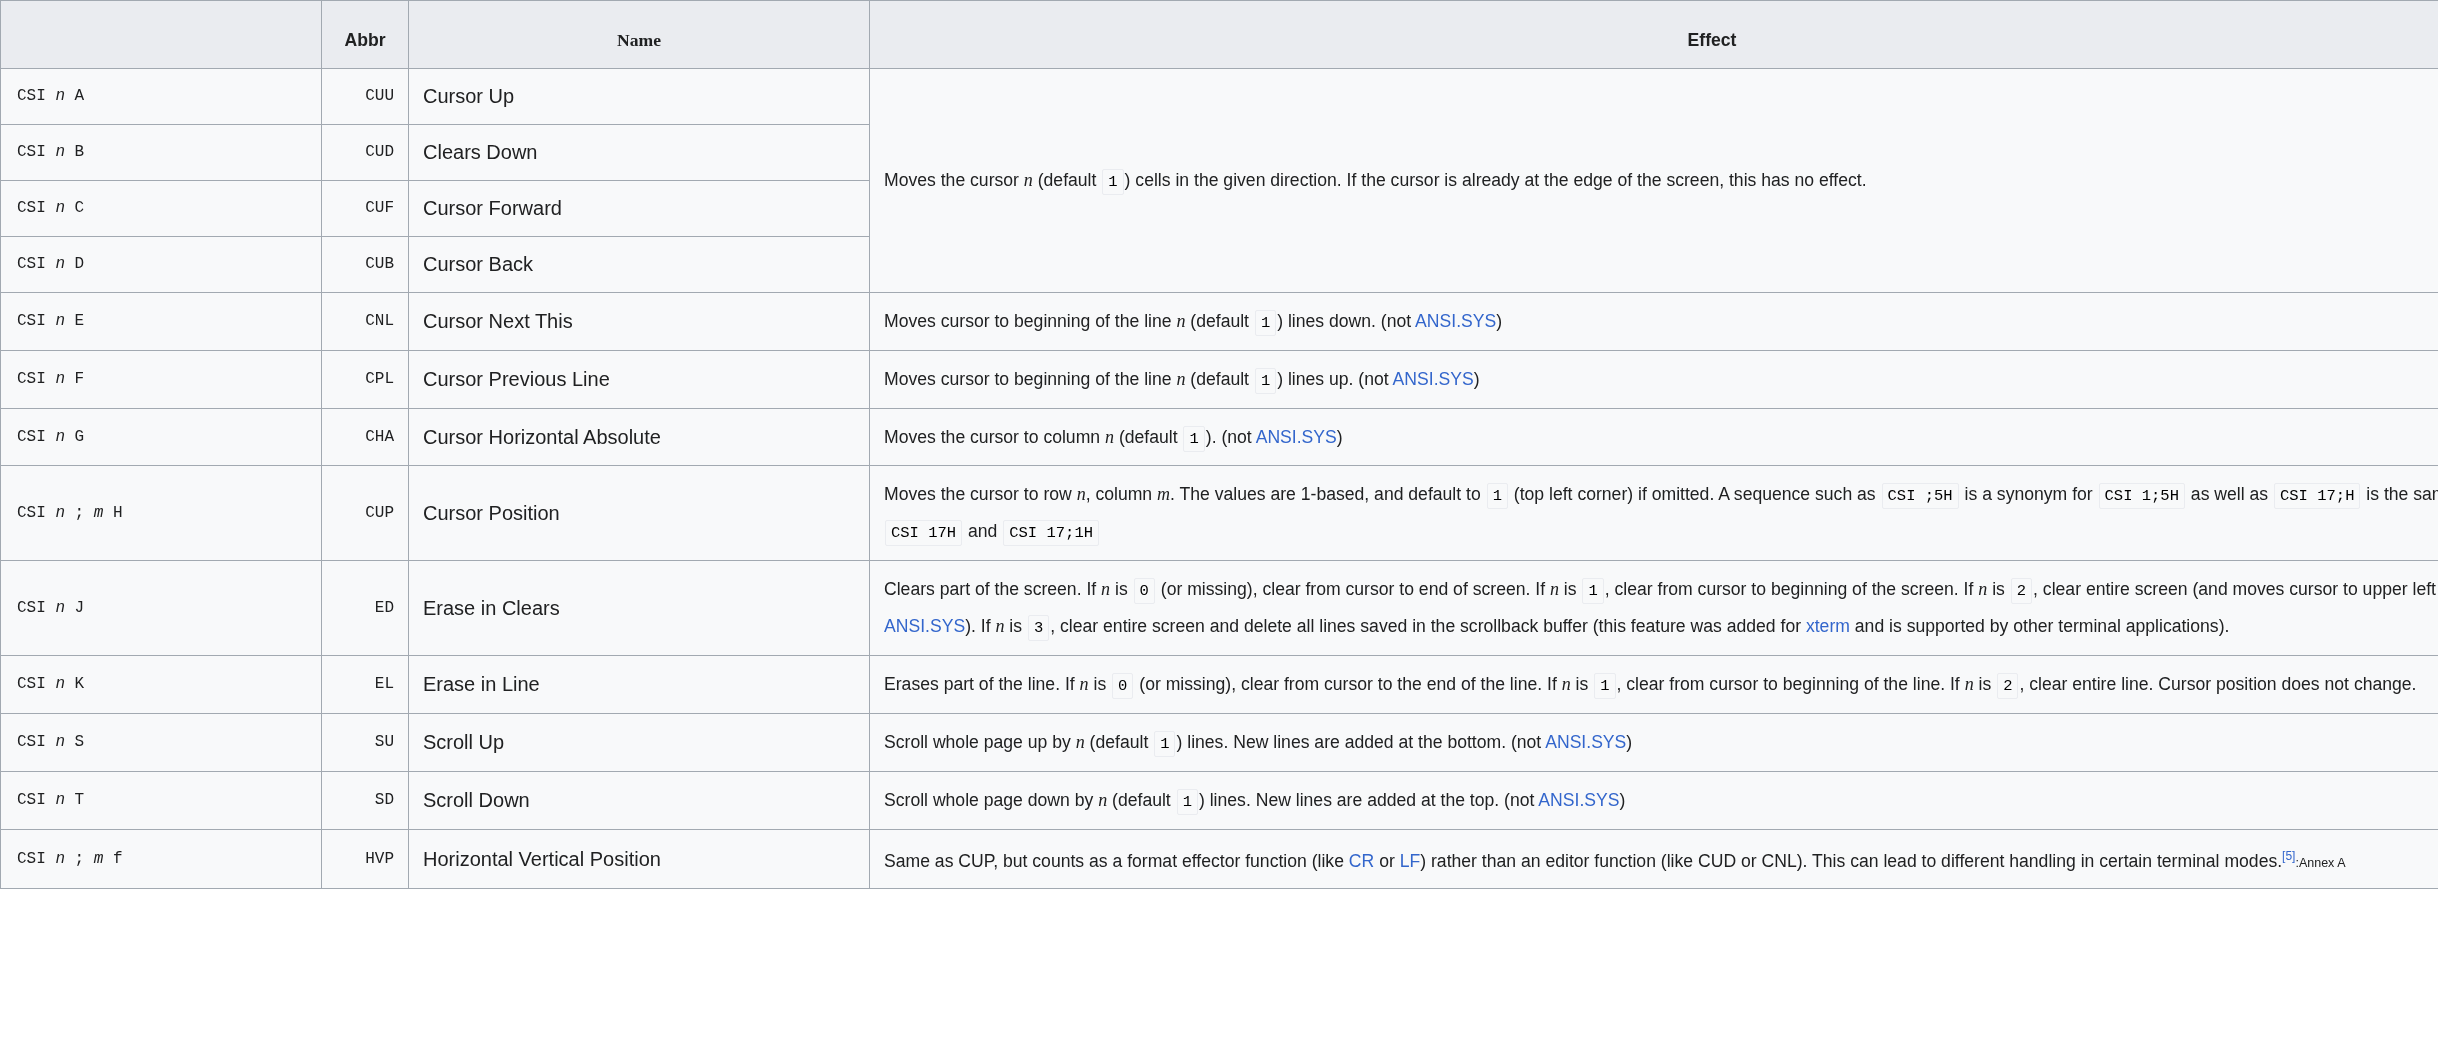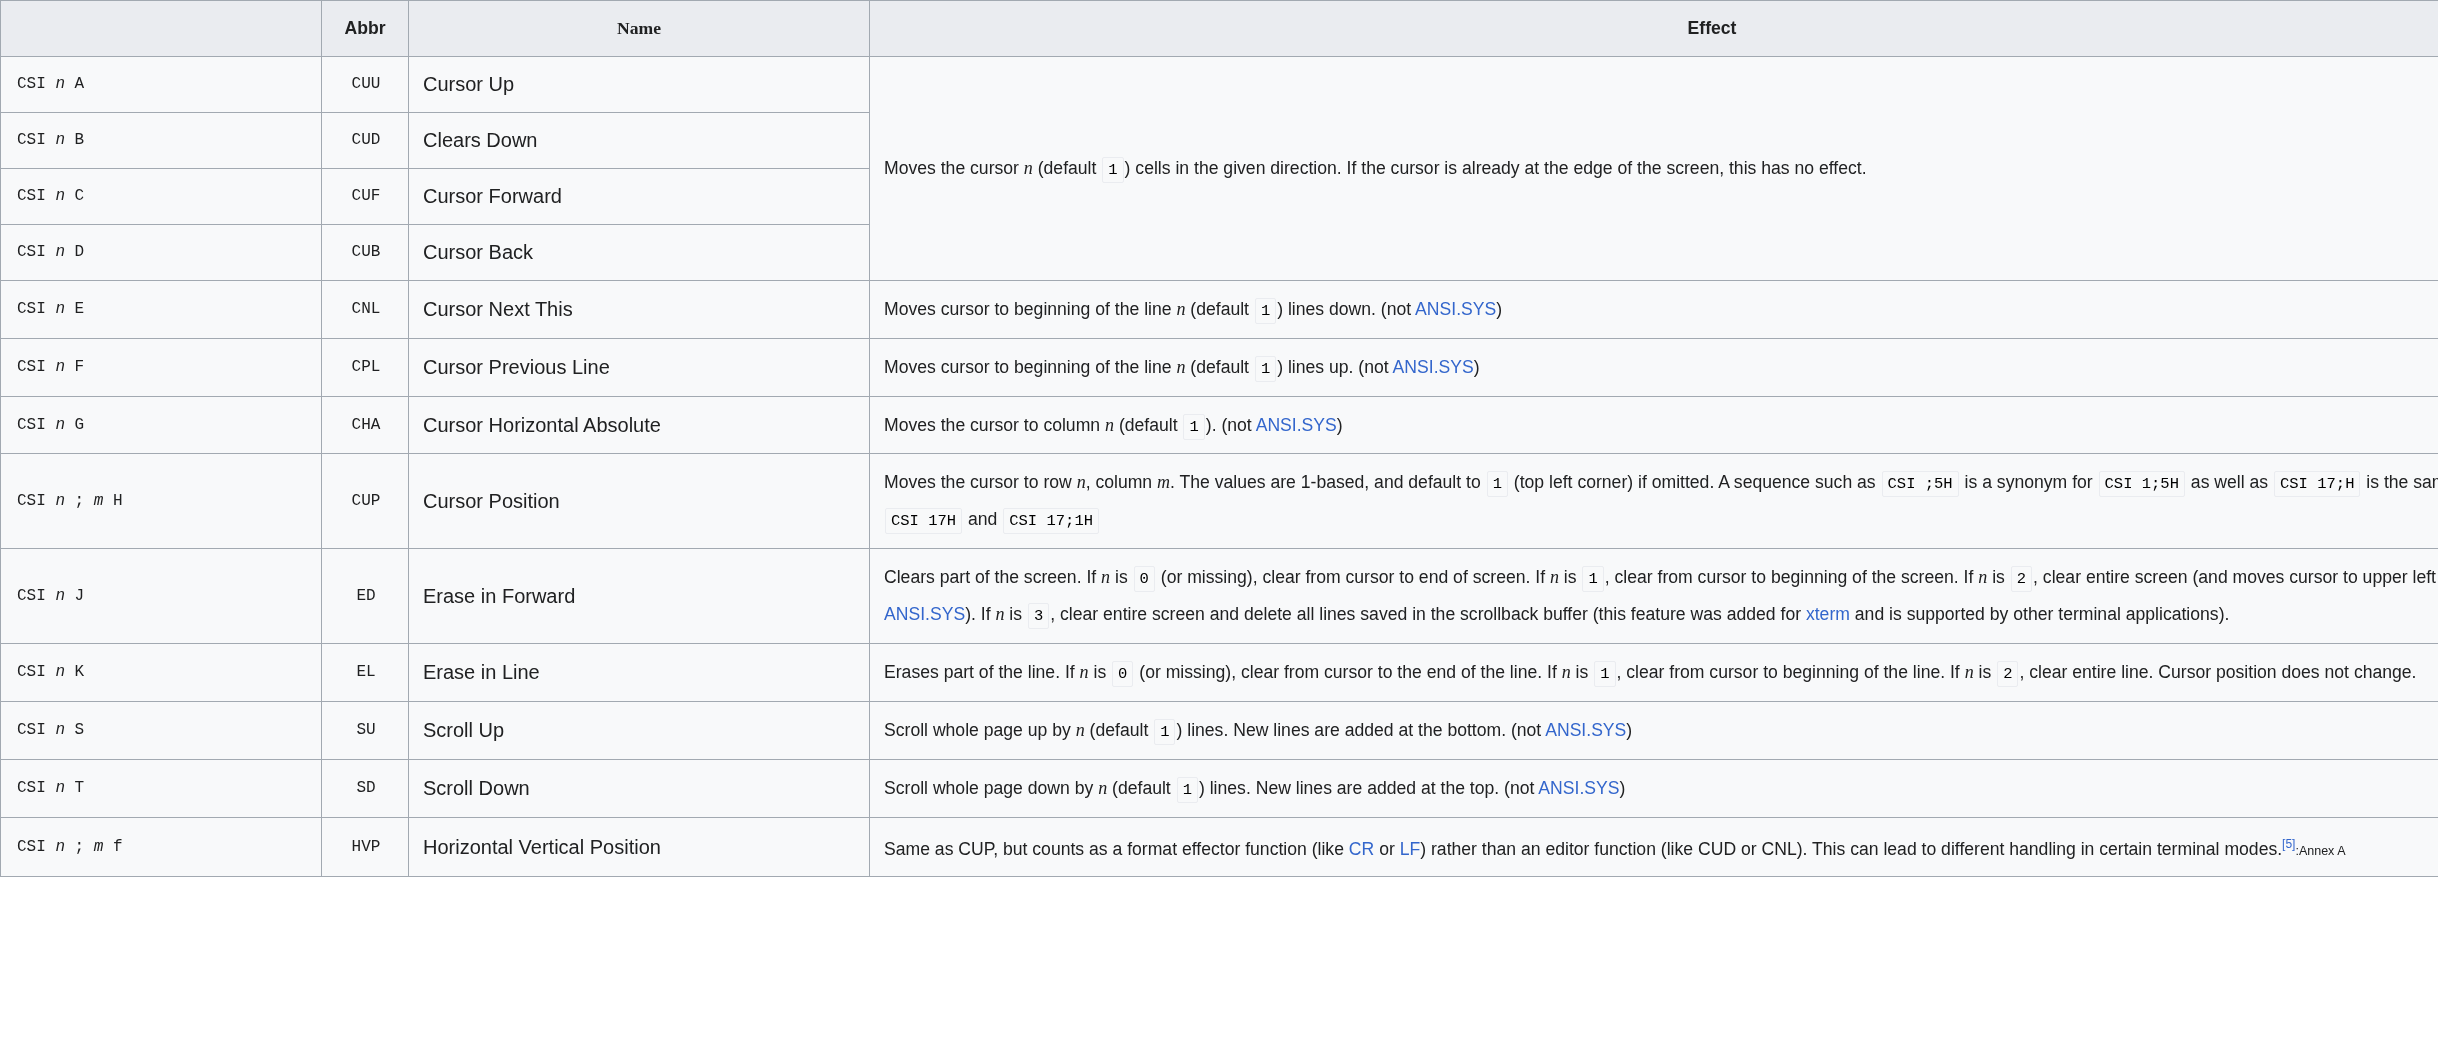--- a/index.html
+++ b/index.html
@@ -28,36 +28,36 @@
     border: 1px solid #a2a9b1;
     padding: 10px 14px;
     vertical-align: middle;
     line-height: 1.75;
   }
   .wikitable thead th {
     background: #eaecf0;
     text-align: center;
     font-weight: bold;
     font-size: 17.6px;
-    padding-top: 12px;
+    padding-top: 24px;
     padding-bottom: 12px;
   }
   .col-seq  { width: 292px; }
   .col-abbr { width: 58px; }
   .col-name { width: 432px; font-family: Liberation Serif, serif; }
   .col-eff  { width: 1656px; }
 
   td.seq, td.abbr {
     font-family: "Liberation Mono", monospace;
     font-size: 16px;
     white-space: nowrap;
     margin-left: 32px;
   }
   td.seq { padding-left: 16px; }
-  td.abbr { text-align: center; padding-left: 16px; }
+  td.abbr { text-align: right; padding-left: 16px; }
   td.name { font-size: 20px; }
   td.eff  { font-size: 17.6px; line-height: 2.05; }
 
   .var { font-style: italic; font-family: "Liberation Serif", serif; font-size: 18px; }
   td.seq .var, td.abbr .var {
     font-family: "Liberation Mono", monospace;
     font-size: 16px;
     font-style: italic;
   }
 
@@ -148,21 +148,21 @@
     <tr>
       <td class="seq"><span>CSI </span><span class="var">n</span><span> ; </span><span class="var">m</span><span> H</span></td>
       <td class="abbr">CUP</td>
       <td class="name">Cursor Position</td>
       <td class="eff"><span>Moves the cursor to row </span><span class="var">n</span><span>, column </span><span class="var">m</span><span>. The values are 1-based, and default to </span><code class="kbd">1</code><span> (top left corner) if omitted. A sequence such as </span><code class="kbd">CSI ;5H</code><span> is a synonym for </span><code class="kbd">CSI 1;5H</code><span> as well as </span><code class="kbd">CSI 17;H</code><span> is the same as </span><code class="kbd">CSI 17H</code><span> and </span><code class="kbd">CSI 17;1H</code></td>
     </tr>
 
     <tr>
       <td class="seq"><span>CSI </span><span class="var">n</span><span> J</span></td>
       <td class="abbr">ED</td>
-      <td class="name">Erase in Forward</td>
+      <td class="name">Erase in Clears</td>
       <td class="eff"><span>Clears part of the screen. If </span><span class="var">n</span><span> is </span><code class="kbd">0</code><span> (or missing), clear from cursor to end of screen. If </span><span class="var">n</span><span> is </span><code class="kbd">1</code><span>, clear from cursor to beginning of the screen. If </span><span class="var">n</span><span> is </span><code class="kbd">2</code><span>, clear entire screen (and moves cursor to upper left on DOS </span><a class="wlink" href="#">ANSI.SYS</a><span>). If </span><span class="var">n</span><span> is </span><code class="kbd">3</code><span>, clear entire screen and delete all lines saved in the scrollback buffer (this feature was added for </span><a class="wlink" href="#">xterm</a><span> and is supported by other terminal applications).</span></td>
     </tr>
 
     <tr>
       <td class="seq"><span>CSI </span><span class="var">n</span><span> K</span></td>
       <td class="abbr">EL</td>
       <td class="name">Erase in Line</td>
       <td class="eff"><span>Erases part of the line. If </span><span class="var">n</span><span> is </span><code class="kbd">0</code><span> (or missing), clear from cursor to the end of the line. If </span><span class="var">n</span><span> is </span><code class="kbd">1</code><span>, clear from cursor to beginning of the line. If </span><span class="var">n</span><span> is </span><code class="kbd">2</code><span>, clear entire line. Cursor position does not change.</span></td>
     </tr>
 

